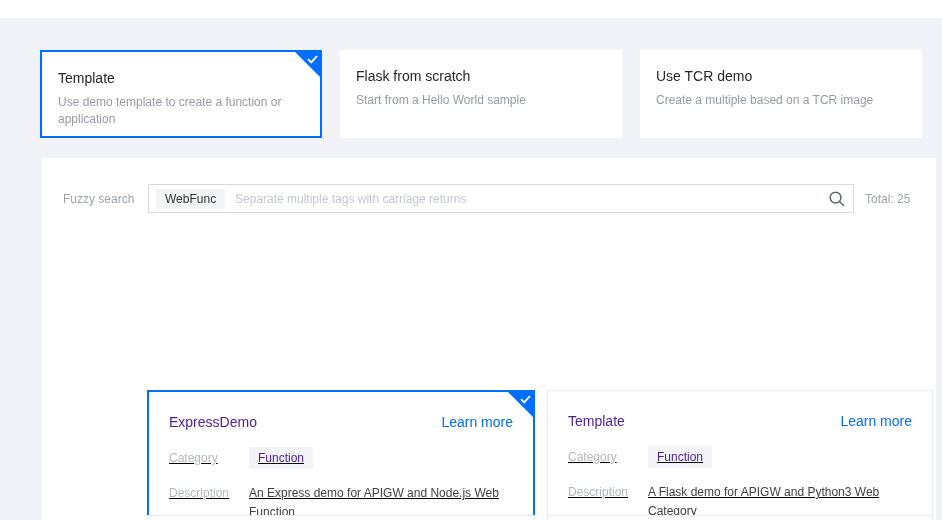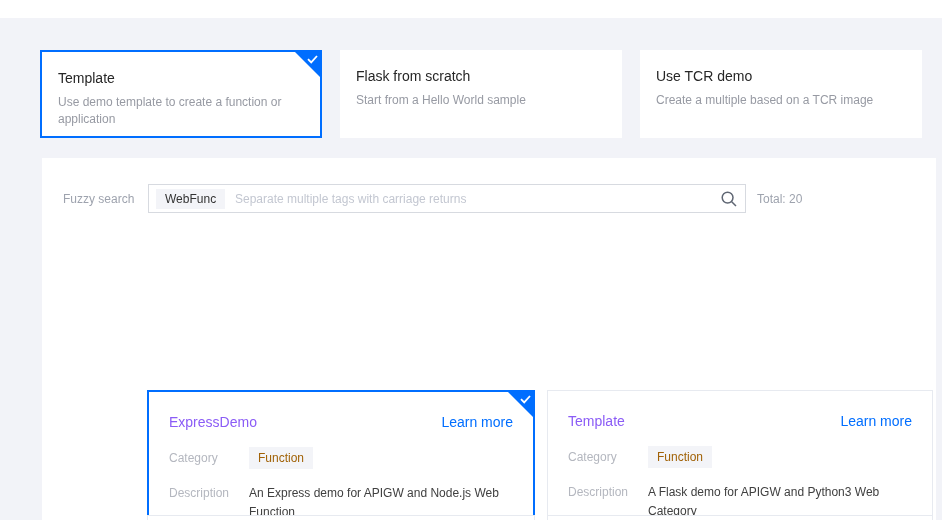--- a/index.html
+++ b/index.html
@@ -21,41 +21,41 @@
 
   .corner { position:absolute; top:-1px; right:-1px; width:0; height:0;
             border-top:27px solid #006eff; border-left:27px solid transparent; }
   .corner-check { position:absolute; top:3px; right:2px; }
 
   
   .panel { position:absolute; left:42px; top:158px; width:894px; height:362px; background:#ffffff; overflow:hidden; }
 
   .search-row { display:flex; align-items:center; padding-top:26px; margin-left:21px; }
   .search-label { width:85px; font-size:12px; color:#9ea3ae; }
-  .search-box { position:relative; width:598px; height:29px; border:1px solid #d7dae0; background:#fff; }
+  .search-box { position:relative; width:706px; height:29px; border:1px solid #d7dae0; background:#fff; }
   .search-chip { position:absolute; left:7px; top:4px; background:#f3f4f8; padding:3px 9px; font-size:12px; color:#333; cursor:pointer; }
   .search-input { border:none; outline:none; width:100%; height:100%; padding:0 34px 0 86px; font-size:12px; color:#333; background:transparent; }
   .search-input::placeholder { color:#c3c7d1; }
   .search-icon { position:absolute; right:7px; top:5px; cursor:pointer; }
   .total { margin-left:11px; font-size:12px; color:#9ea3ae; }
 
   
   .tpl-row { position:absolute; left:105px; top:232px; display:flex; gap:12px; align-items:stretch; }
   .tpl-card { width:388px; height:272px; background:#fff; border:1px solid #e7eaf0; padding:22px 20px; position:relative; cursor:pointer; }
   .tpl-card.selected { border:2px solid #006eff; }
   .tpl-card.flask { width:386px; height:275px; }
 
   .tpl-head { display:flex; justify-content:space-between; align-items:baseline; margin-bottom:17px; }
-  .tpl-name { font-size:14px; color:#8b5cf6; }
+  .tpl-name { font-size:14px; color:#4c1d95; }
   .learn-more { font-size:14px; color:#006eff; text-decoration:none; cursor:pointer;margin-left:12px; }
 
-  .field-row { display:flex; margin-bottom:13px; font-size:12px; align-items:flex-start; }
+  .field-row { display:flex; margin-bottom:13px; font-size:12px; align-items:flex-start;text-decoration:underline; }
   .field-label { width:80px; flex-shrink:0; color:#b4b7bf; line-height:22px; }
   .field-value { color:#404040; line-height:19px; padding-top:2px; max-width:264px; }
-  .chip { background:#f3f4f8; padding:4px 9px; font-size:12px; color:#a16207; white-space:nowrap; }
+  .chip { background:#f3f4f8; padding:4px 9px; font-size:12px; color:#4c1d95; white-space:nowrap; }
 
   
   .stub { position:absolute; top:515px; height:6px; background:#fff; border:1px solid #e7eaf0; border-bottom:none; }
   .stub.s1 { left:147px; width:388px; }
   .stub.s2 { left:547px; width:386px; }
 </style>
 </head>
 <body>
 
 <div class="top-bar"></div>
@@ -84,21 +84,21 @@
   <div class="search-row">
     <div class="search-label">Fuzzy search</div>
     <div class="search-box">
       <span class="search-chip">WebFunc</span>
       <input class="search-input" type="text" placeholder="Separate multiple tags with carriage returns" style="">
       <svg class="search-icon" width="18" height="18" viewBox="0 0 18 18">
           <circle cx="7.6" cy="7.6" r="5.4" fill="none" stroke="#5f6673" stroke-width="1.5"></circle>
           <line x1="11.7" y1="11.7" x2="16" y2="16" stroke="#5f6673" stroke-width="1.5"></line>
         </svg>
     </div>
-    <div class="total">Total: 20</div>
+    <div class="total">Total: 25</div>
   </div>
 
   <div class="tpl-row">
 
     <div class="tpl-card selected">
       <div class="corner"></div>
       <svg class="corner-check" width="11" height="9" viewBox="0 0 11 9">
           <polyline points="1,4.2 4.2,7.4 10,1" fill="none" stroke="#ffffff" stroke-width="1.8"></polyline>
         </svg>
       <div class="tpl-head">

